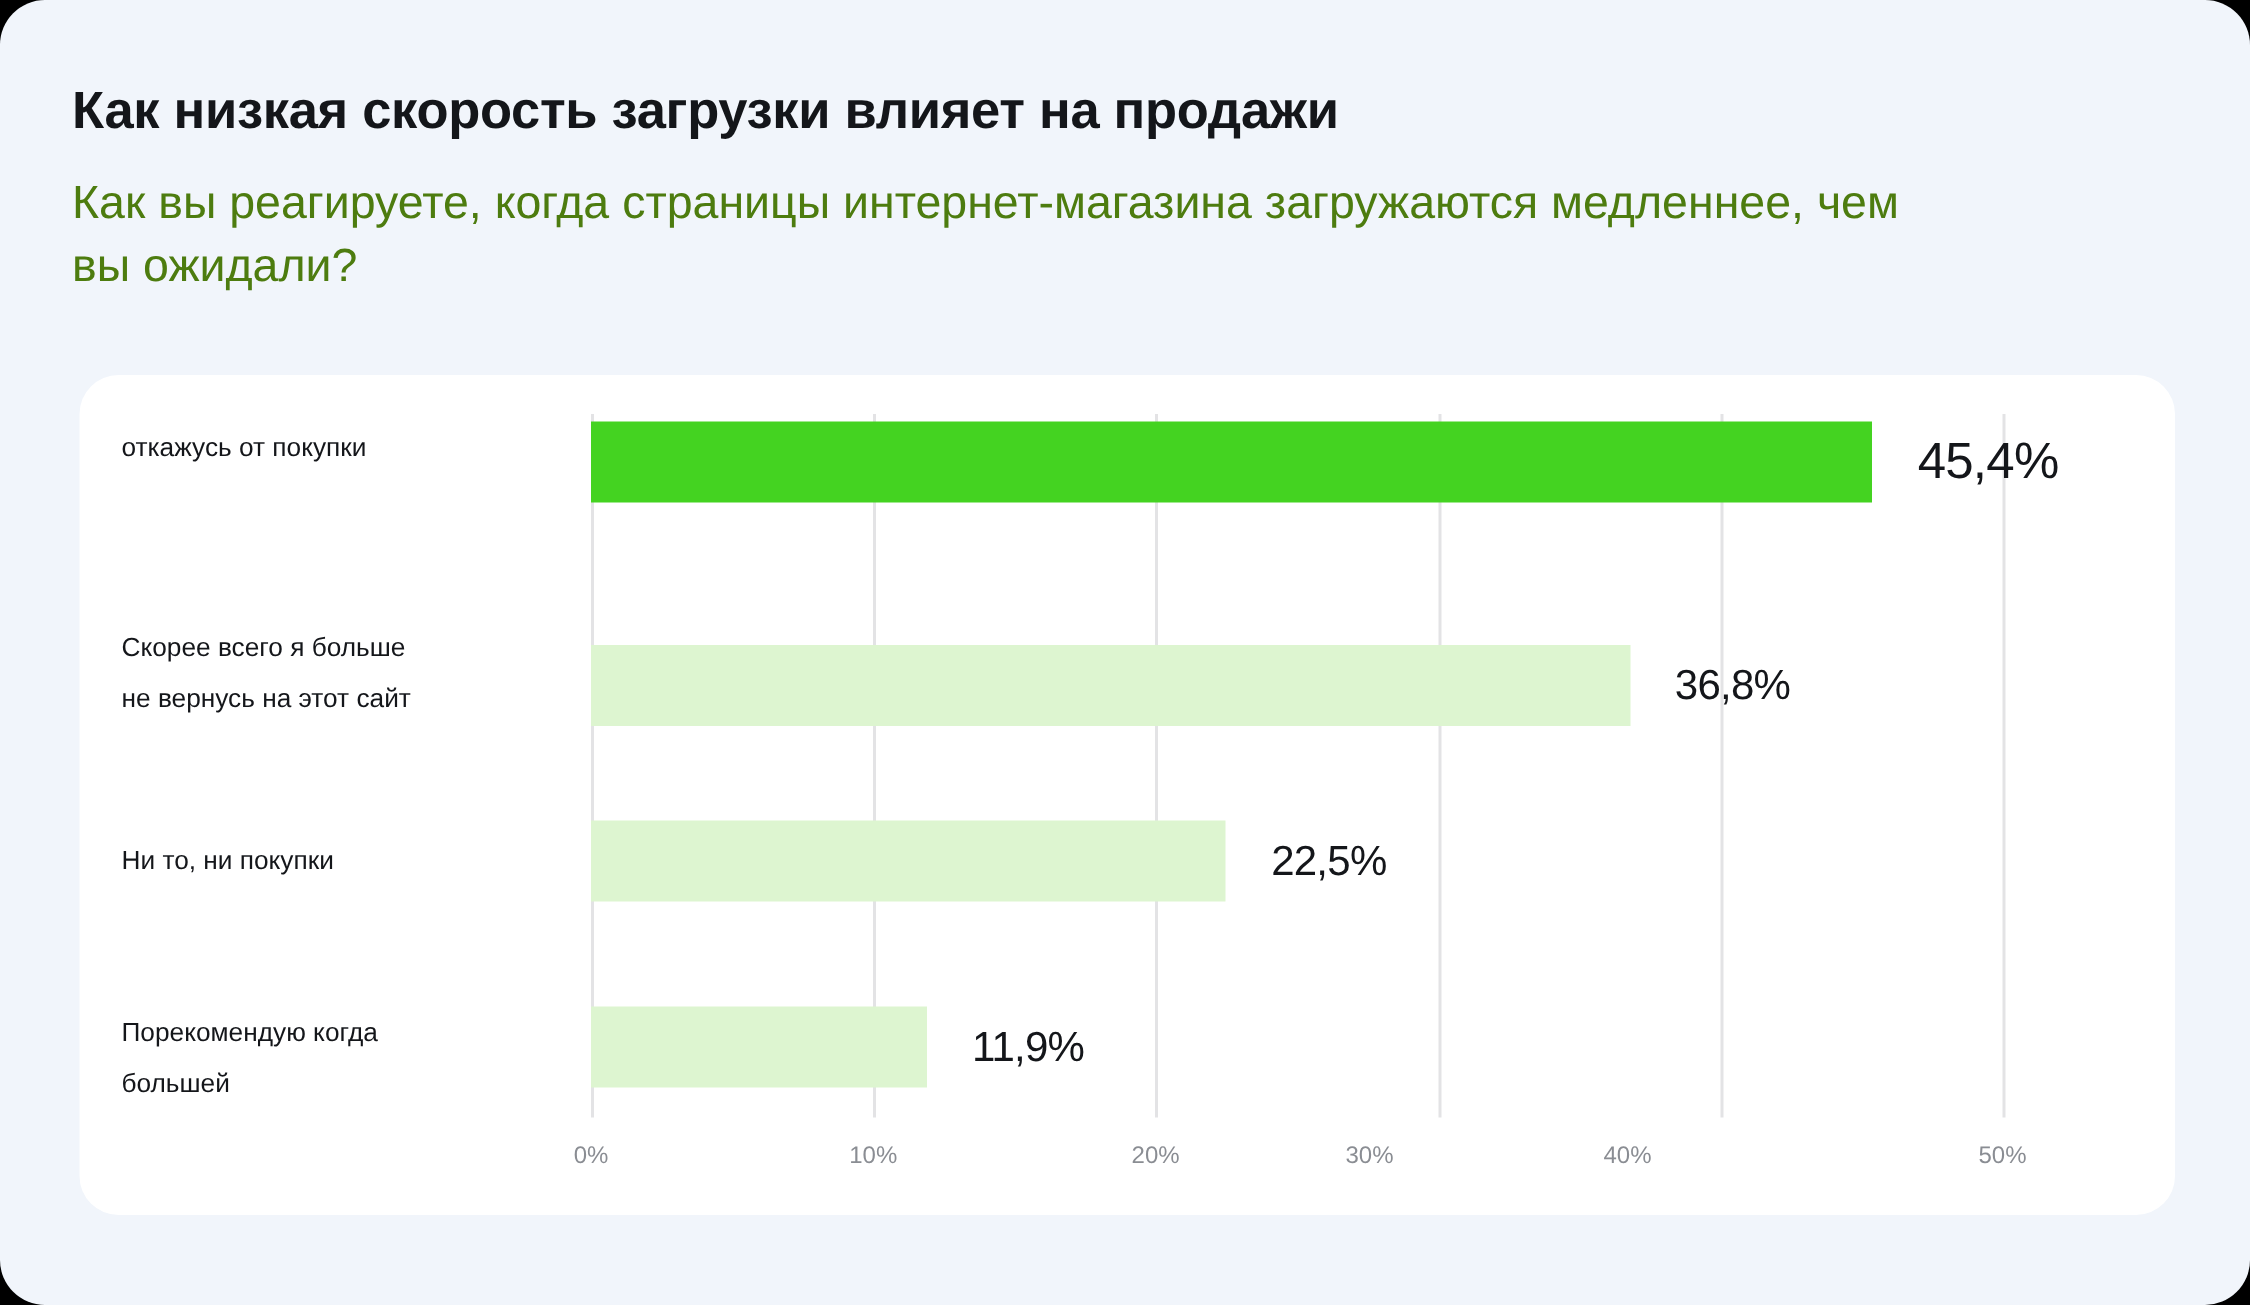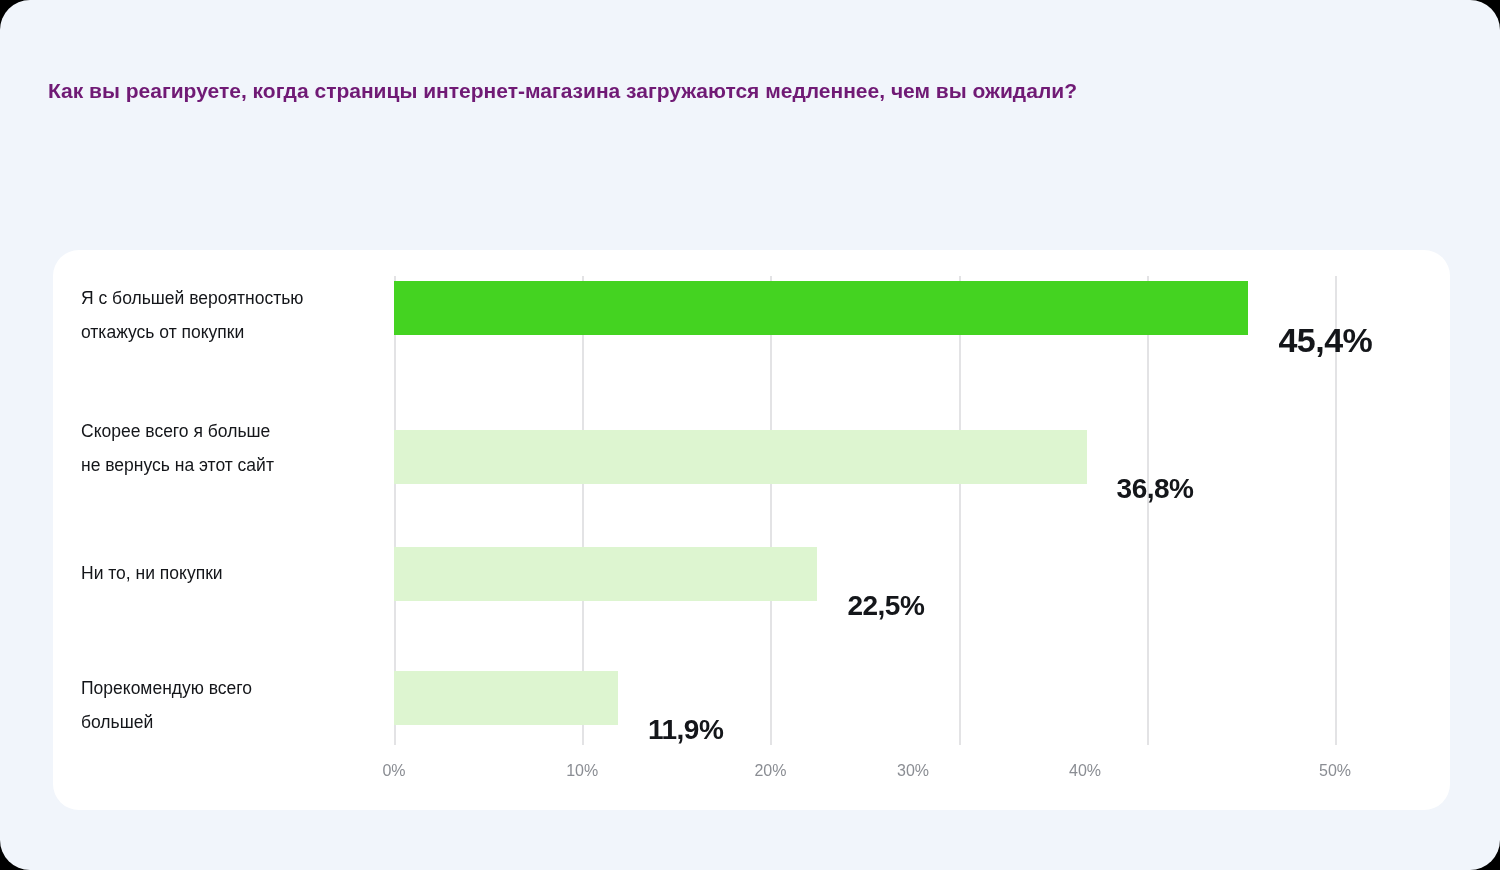--- a/index.html
+++ b/index.html
@@ -33,23 +33,23 @@
     font-size: 35px;
     font-weight: bold;
     color: #14161A;
     letter-spacing: -0.2px;
     line-height: 44px;
     white-space: nowrap;
   }
 
   #chart-subtitle {
     margin-top: 18px;
-    font-size: 21px;
-    font-weight: 700;
-    color: #701a75;
+    font-size: 31px;
+    font-weight: 400;
+    color: #4d7c0f;
     line-height: 42px;
     max-width: 1240px;
   }
 
   
   #chart-card {
     position: absolute;
     left: 53px;
     top: 250px;
     width: 1397px;
@@ -102,61 +102,60 @@
   }
 
   .bar.highlight { background: #44D321; }
   .bar.muted     { background: #DDF5D0; }
 
   .bar-value {
     position: absolute;
     top: 50%;
     transform: translateY(-50%);
     font-size: 34px;
-    font-weight: bold;
+    font-weight: normal;
     color: #14161A;
     white-space: nowrap;
     letter-spacing: -0.5px;
-    margin-top: 32px;
   }
   .bar-value.small { font-size: 28px; }
 
   
   .xtick {
     position: absolute;
     font-size: 16px;
     color: #8A8D93;
     transform: translateX(-50%);
     white-space: nowrap;
   }
 </style>
 </head>
 <body>
 
 <div id="page">
 
   <div id="header">
+    <div id="chart-title">Как низкая скорость загрузки влияет на продажи</div>
     <div id="chart-subtitle">Как вы реагируете, когда страницы интернет-магазина загружаются медленнее, чем вы ожидали?</div>
   </div>
 
   <div id="chart-card">
     <div id="plot">
         <div class="gridline" style="left: 0px;"></div>
         <div class="gridline" style="left: 188.2px;"></div>
         <div class="gridline" style="left: 376.4px;"></div>
         <div class="gridline" style="left: 564.6px;"></div>
         <div class="gridline" style="left: 752.8px;"></div>
         <div class="gridline" style="left: 941px;"></div>
       </div>
   <div class="bar-row" style="top: 31px; width: 941px;">
         <div class="bar highlight" style="width: 854.428px; background: rgb(68, 211, 33);"></div>
         <div class="bar-value" style="left: 884.428px;">45,4%</div>
       </div>
       <div class="cat-label" style="top: 31px;">
-        <div>Я с большей вероятностью</div>
         <div>откажусь от покупки</div>
       </div>
       <div class="bar-row" style="top: 180px; width: 941px;">
         <div class="bar muted" style="width: 692.576px; background: rgb(221, 245, 208);"></div>
         <div class="bar-value small" style="left: 722.576px;">36,8%</div>
       </div>
       <div class="cat-label" style="top: 164px;">
         <div>Скорее всего я больше</div>
         <div>не вернусь на этот сайт</div>
       </div>
@@ -165,21 +164,21 @@
         <div class="bar-value small" style="left: 453.45px;">22,5%</div>
       </div>
       <div class="cat-label" style="top: 306px;">
         <div>Ни то, ни покупки</div>
       </div>
       <div class="bar-row" style="top: 421px; width: 1128px;">
         <div class="bar muted" style="width: 223.958px; background: rgb(221, 245, 208);"></div>
         <div class="bar-value small" style="left: 253.958px;">11,9%</div>
       </div>
       <div class="cat-label" style="top: 421px;">
-        <div>Порекомендую всего</div>
+        <div>Порекомендую когда</div>
         <div>большей</div>
       </div>
       <div class="xtick" style="left: 341px; top: 512px;">0%</div>
       <div class="xtick" style="left: 529.2px; top: 512px;">10%</div>
       <div class="xtick" style="left: 717.4px; top: 512px;">20%</div>
       <div class="xtick" style="left: 860px; top: 512px;">30%</div>
       <div class="xtick" style="left: 1032px; top: 512px;">40%</div>
       <div class="xtick" style="left: 1282px; top: 512px;">50%</div>
     </div>
 

